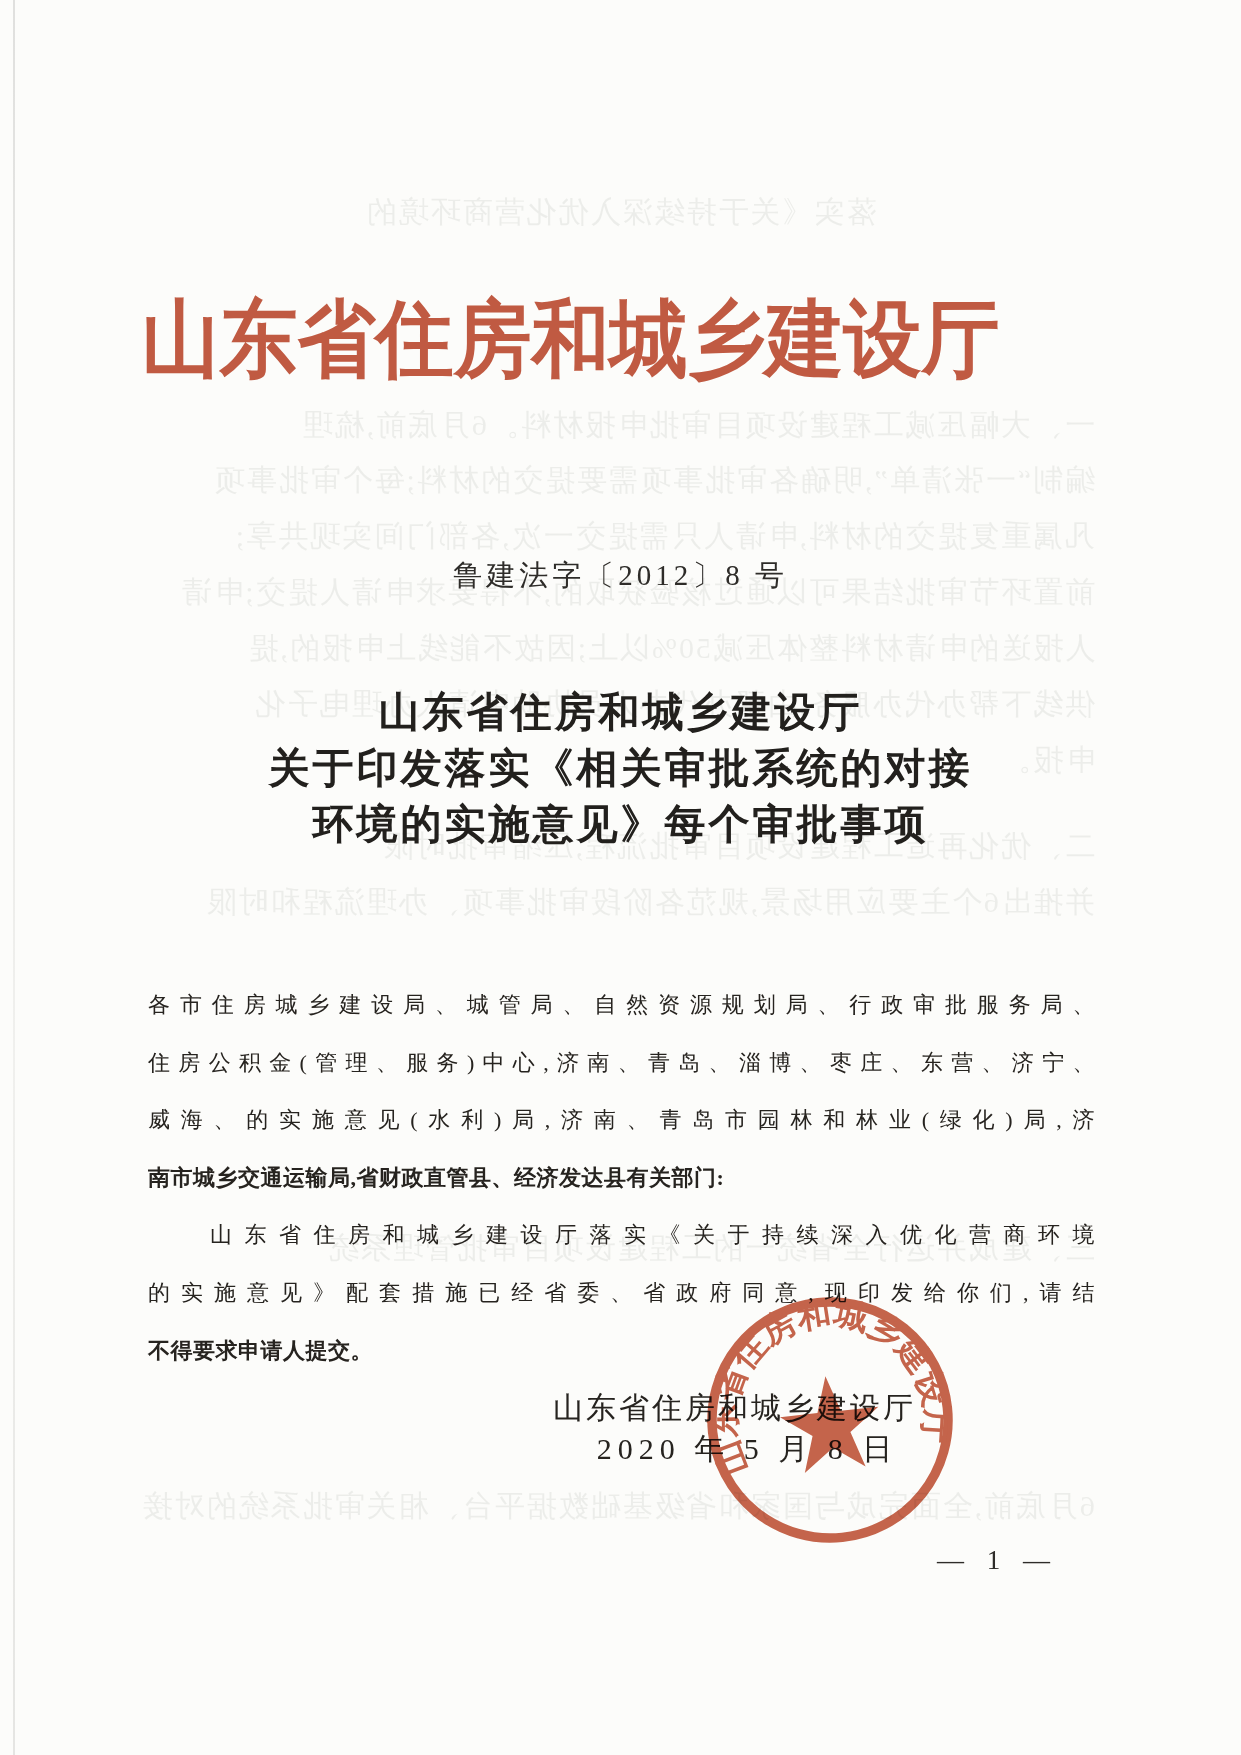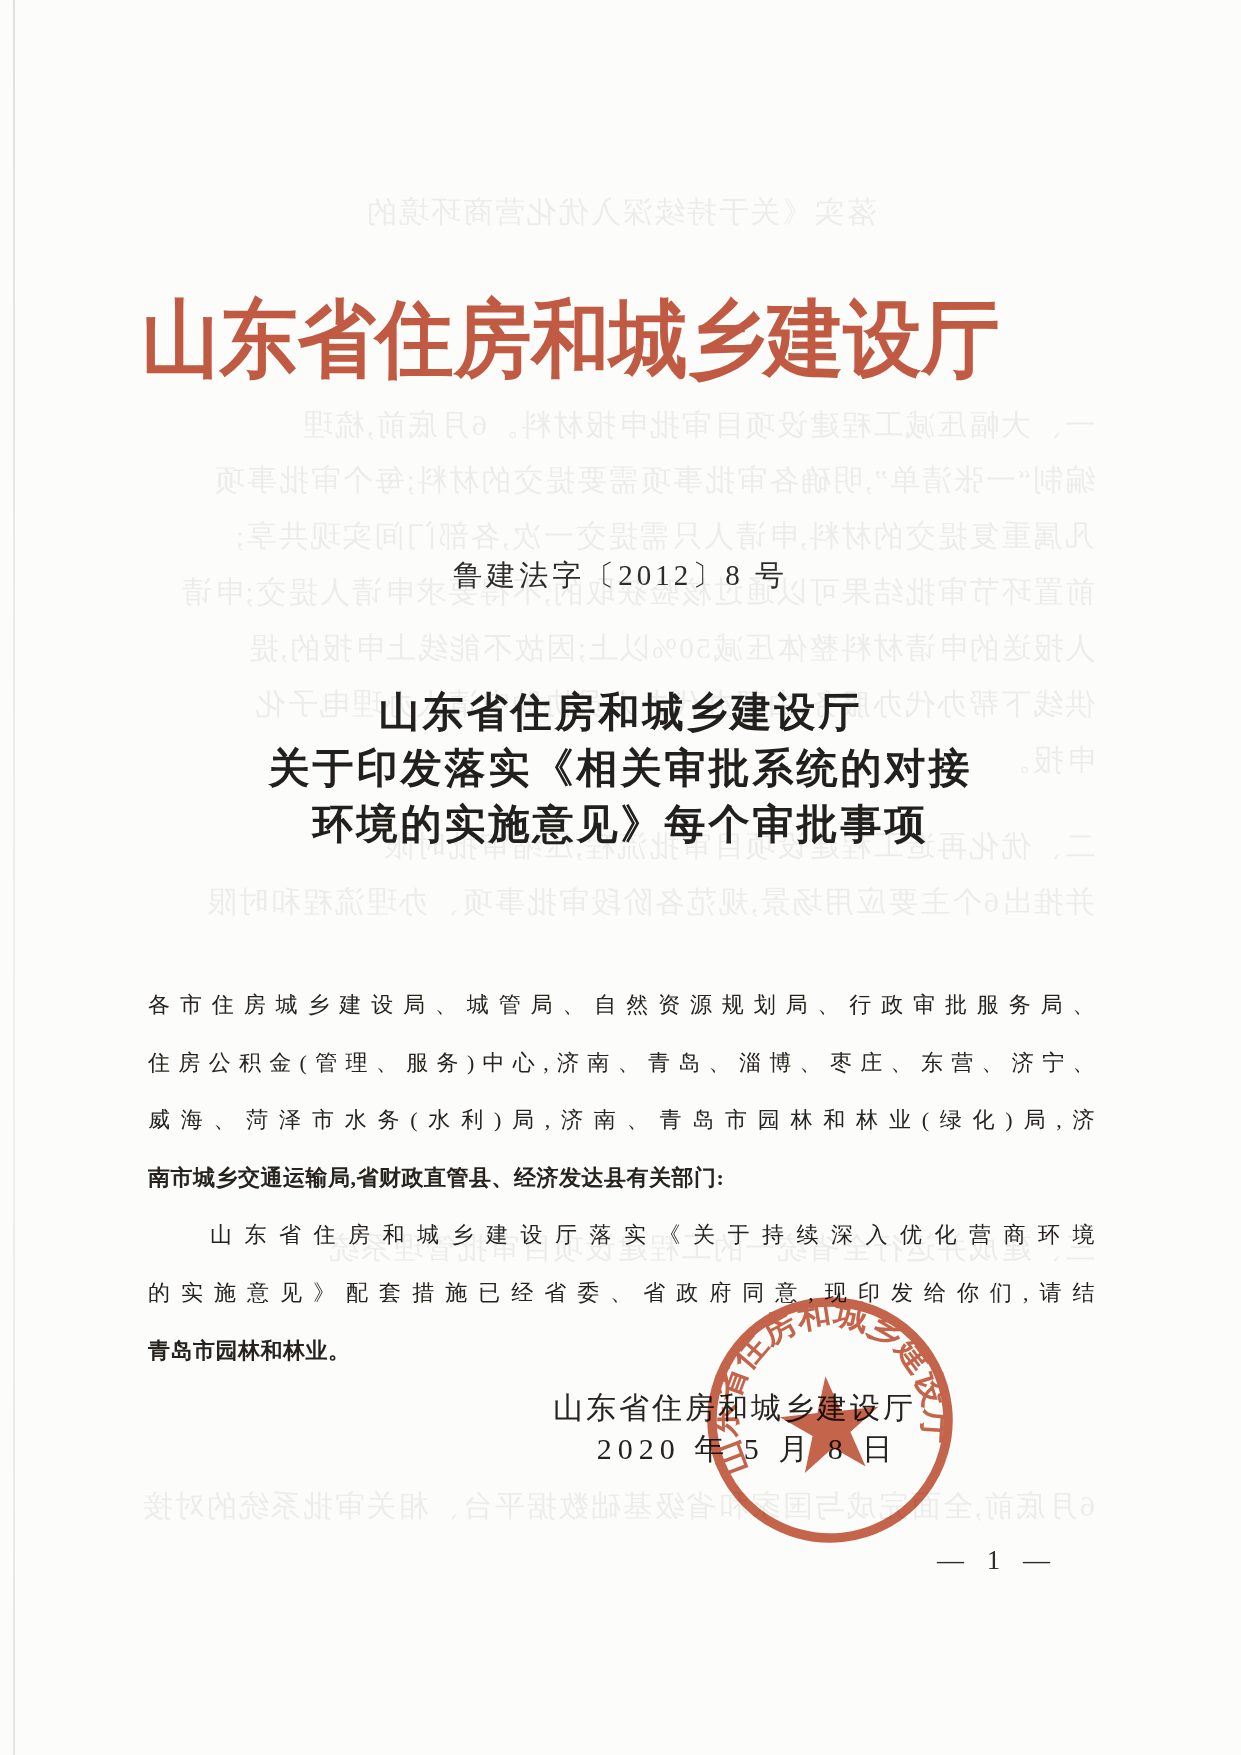--- a/index.html
+++ b/index.html
@@ -153,25 +153,25 @@
 
   <div class="notice-title">
     <div>山东省住房和城乡建设厅</div>
     <div>关于印发落实《相关审批系统的对接</div>
     <div>环境的实施意见》每个审批事项</div>
   </div>
 
   <div class="body-text">
     <div class="line">各市住房城乡建设局、城管局、自然资源规划局、行政审批服务局、</div>
     <div class="line">住房公积金(管理、服务)中心,济南、青岛、淄博、枣庄、东营、济宁、</div>
-    <div class="line">威海、菏泽市水务(水利)局,济南、青岛市园林和林业(绿化)局,济</div>
+    <div class="line">威海、的实施意见(水利)局,济南、青岛市园林和林业(绿化)局,济</div>
     <div class="line short">南市城乡交通运输局,省财政直管县、经济发达县有关部门:</div>
     <div class="line indent">山东省住房和城乡建设厅落实《关于持续深入优化营商环境</div>
     <div class="line">的实施意见》配套措施已经省委、省政府同意,现印发给你们,请结</div>
-    <div class="line short">青岛市园林和林业。</div>
+    <div class="line short">不得要求申请人提交。</div>
   </div>
 
   <div class="sign-block">
     <div class="sign-agency">山东省住房和城乡建设厅</div>
     <div class="sign-date">2020 年 5 月 8 日</div>
   </div>
 
   <svg class="seal" viewBox="0 0 260 260">
     <defs>
       <path id="sealArc" d="M 43.9,170.2 A 95,95 0 1 1 216.1,170.2" fill="none"></path>

